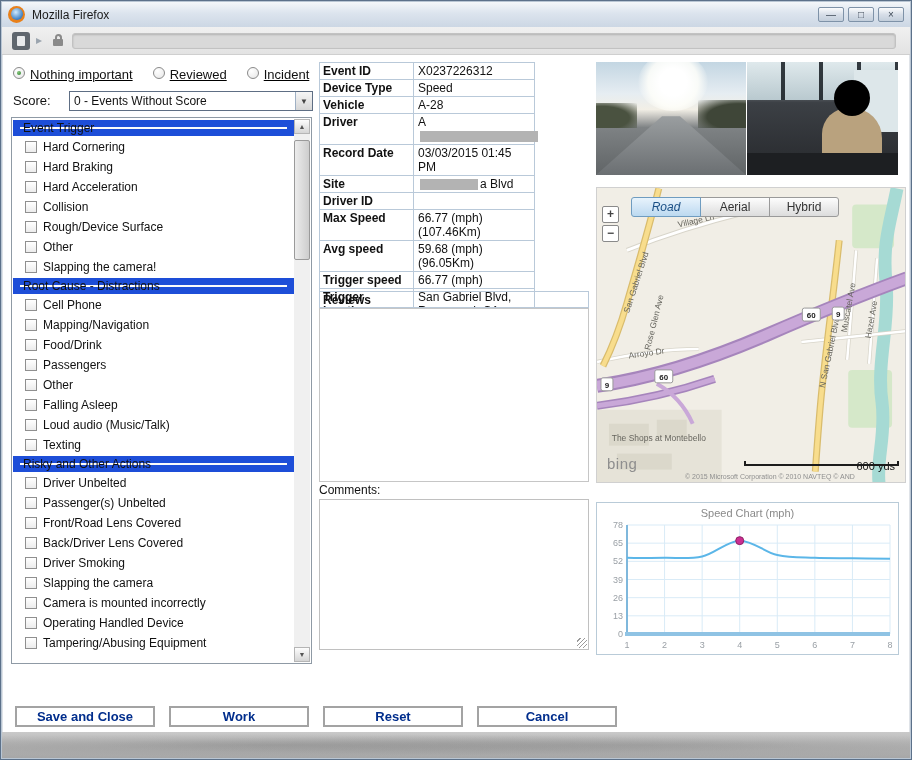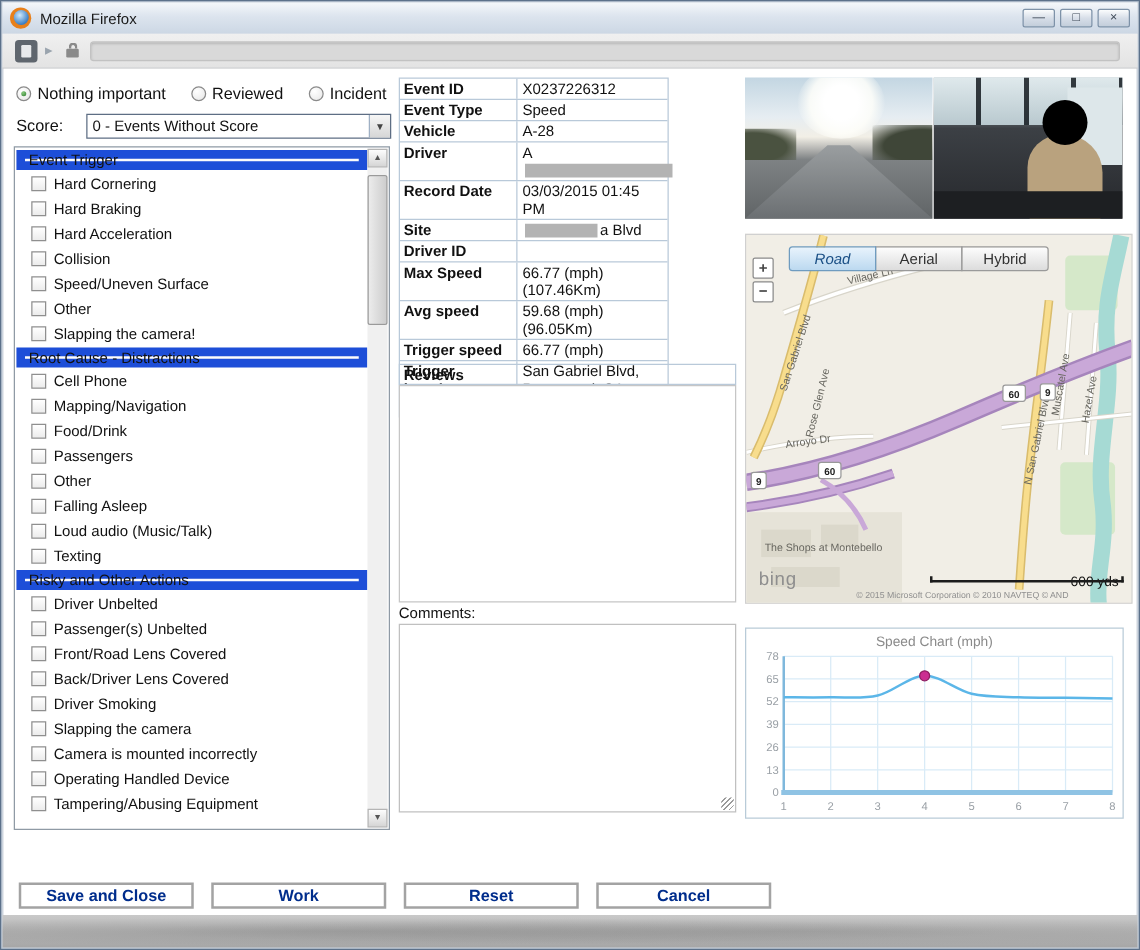--- a/index.html
+++ b/index.html
@@ -18,21 +18,21 @@
   .page-icon .page-inner{position:absolute;left:5px;top:4px;width:8px;height:10px;background:#e8eaec;border-radius:1px;}
   .chev{position:absolute;left:34px;top:6px;color:#9aa4ae;font-size:12px;}
   .lock{position:absolute;left:50px;top:7px;width:12px;}
   .lock-shackle{display:block;width:7px;height:5px;border:2px solid #8a8a8a;border-bottom:none;border-radius:4px 4px 0 0;margin:0 auto;}
   .lock-body{display:block;width:10px;height:7px;background:#8a8a8a;border-radius:1px;margin:0 auto;}
   .urlbar{position:absolute;left:70px;right:14px;top:6px;height:16px;background:#d9d9d9;border:1px solid #c2c2c2;border-radius:3px;box-shadow:inset 0 1px 2px rgba(0,0,0,.18);font-size:11px;padding:0 6px;color:#333;outline:none;}
   
   .content{position:absolute;left:2px;right:2px;top:54px;height:679px;background:#fff;overflow:hidden;}
   
   .radio-row{position:absolute;left:10px;top:12px;display:flex;align-items:center;}
-  .radio-item{display:flex;align-items:center;margin-right:20px;cursor:default;}
+  .radio-item{display:flex;margin-right:20px;cursor:default;text-decoration:underline;}
   .radio{width:12px;height:12px;border:1px solid #8a8a8a;border-radius:50%;background:radial-gradient(circle at 35% 30%,#fff,#e6e6e6);display:inline-block;position:relative;flex:none;}
   .radio.selected::after{content:'';position:absolute;inset:3px;border-radius:50%;background:radial-gradient(circle at 35% 30%,#86c97c,#2f7d2f);}
   .radio-label{font-size:13px;color:#111;margin-left:5px;}
   .score-row{position:absolute;left:10px;top:36px;height:20px;}
   .score-label{font-size:13px;color:#111;line-height:20px;}
   .dropdown{position:absolute;left:56px;top:0;width:244px;height:20px;border:1px solid #5e6e84;background:#fff;display:flex;align-items:center;}
   .dd-value{flex:1;font-size:12px;color:#111;padding-left:4px;white-space:nowrap;overflow:hidden;}
   .dd-btn{width:17px;height:100%;border-left:1px solid #9fb0c4;background:linear-gradient(#f6f6f6,#d6d6d6);font-size:8px;color:#444;display:flex;align-items:center;justify-content:center;}
   
   .listbox{position:absolute;left:8px;top:62px;width:301px;height:547px;border:1px solid #8f9aa5;background:#fff;overflow:hidden;}
@@ -169,21 +169,21 @@
           <div class="check-item">
             <span class="checkbox"></span>
             <span class="check-label">Hard Acceleration</span>
           </div>
           <div class="check-item">
             <span class="checkbox"></span>
             <span class="check-label">Collision</span>
           </div>
           <div class="check-item">
             <span class="checkbox"></span>
-            <span class="check-label">Speed/Uneven Surface</span>
+            <span class="check-label">Rough/Device Surface</span>
           </div>
           <div class="check-item">
             <span class="checkbox"></span>
             <span class="check-label">Other</span>
           </div>
           <div class="check-item">
             <span class="checkbox"></span>
             <span class="check-label">Slapping the camera!</span>
           </div>
           <div class="group-header">Root Cause - Distractions</div>
@@ -265,21 +265,21 @@
         <div class="sb-btn">▼</div>
       </div>
     </div>
 
     <div class="details">
         <div class="drow">
           <div class="dlabel">Event ID</div>
           <div class="dvalue">X0237226312</div>
         </div>
         <div class="drow">
-          <div class="dlabel">Event Type</div>
+          <div class="dlabel">Device Type</div>
           <div class="dvalue">Speed</div>
         </div>
         <div class="drow">
           <div class="dlabel">Vehicle</div>
           <div class="dvalue">A-28</div>
         </div>
         <div class="drow">
           <div class="dlabel">Driver</div>
           <div class="dvalue">A<span class="redact suffix"></span></div>
         </div>

